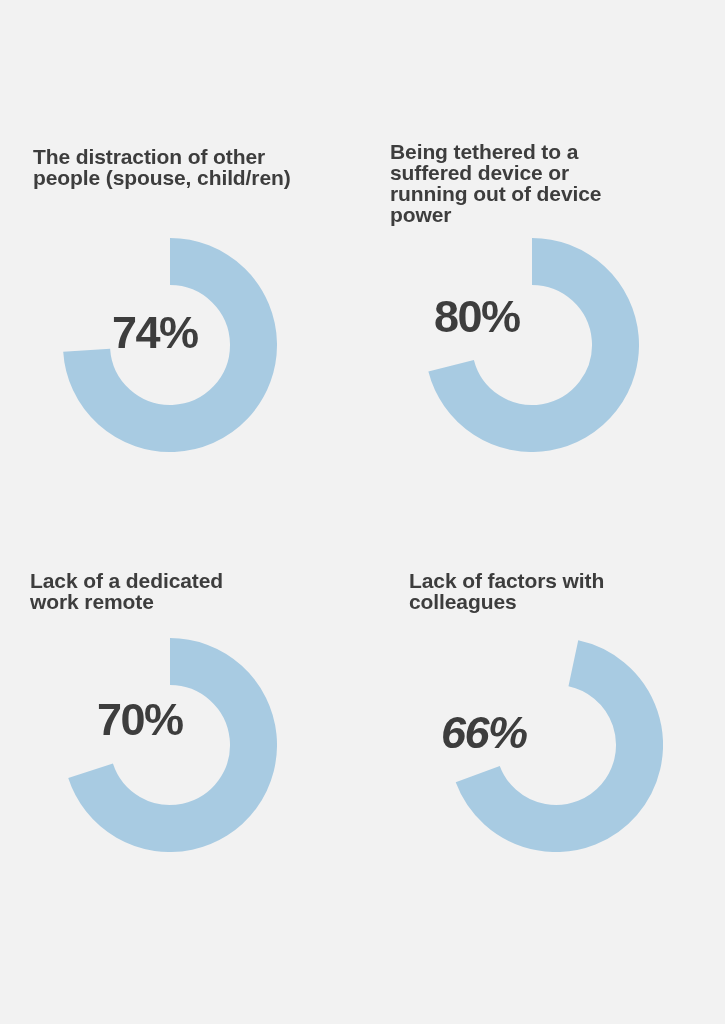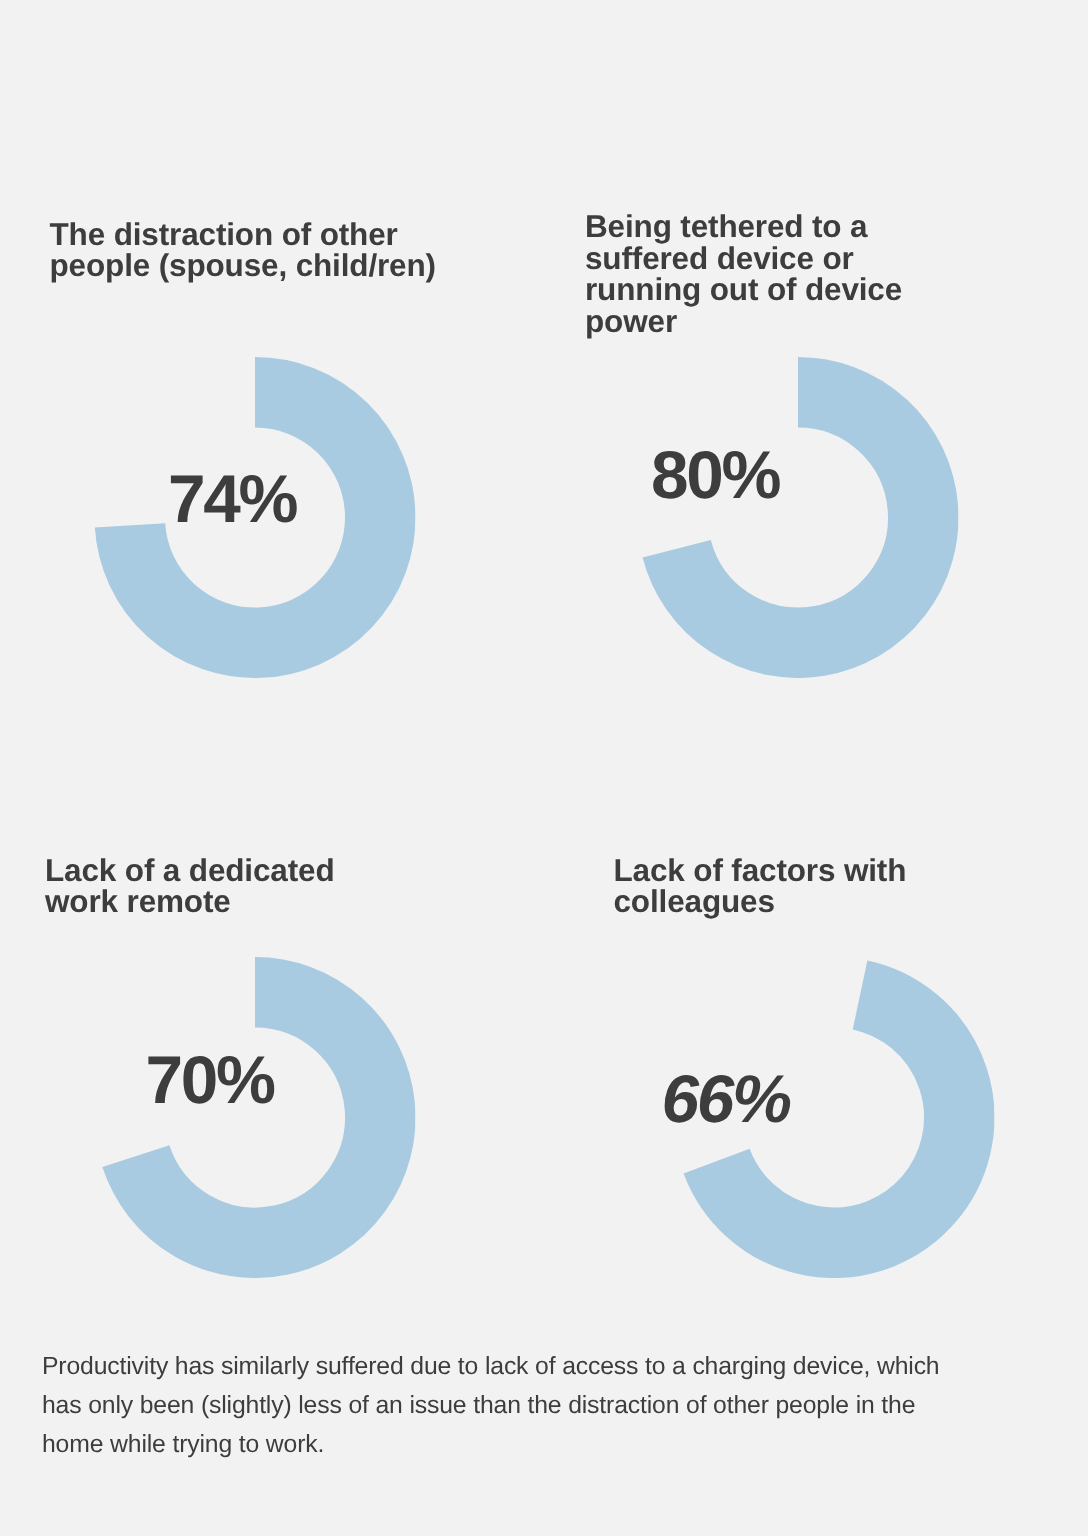--- a/index.html
+++ b/index.html
@@ -111,15 +111,14 @@
   <div class="cell" style="left:409px; top:570px;">
     <div class="cell-label" style="left:0px; top:0px; width:220px;">Lack of factors with colleagues</div>
     <div class="donut-wrap" style="left:40px; top:68px;">
       <svg viewBox="0 0 214 214">
         <path class="arc" fill="none" stroke-width="47" d="M 124.36062618328292 25.324675338727232 A 83.5 83.5 0 1 1 28.736953877427055 136.10576595137155" stroke="#a8cbe2"></path>
       </svg>
     </div>
     <div class="pct" style="left:32px; top:140px;font-style:italic;">66%</div>
   </div>
 
-  <div class="footer-note">Productivity has similarly suffered due to lack of access to a charging device, which has only been (slightly) less of an issue than the distraction of other people in the home while trying to work.</div>
 
 </div>
 
 </body></html>

